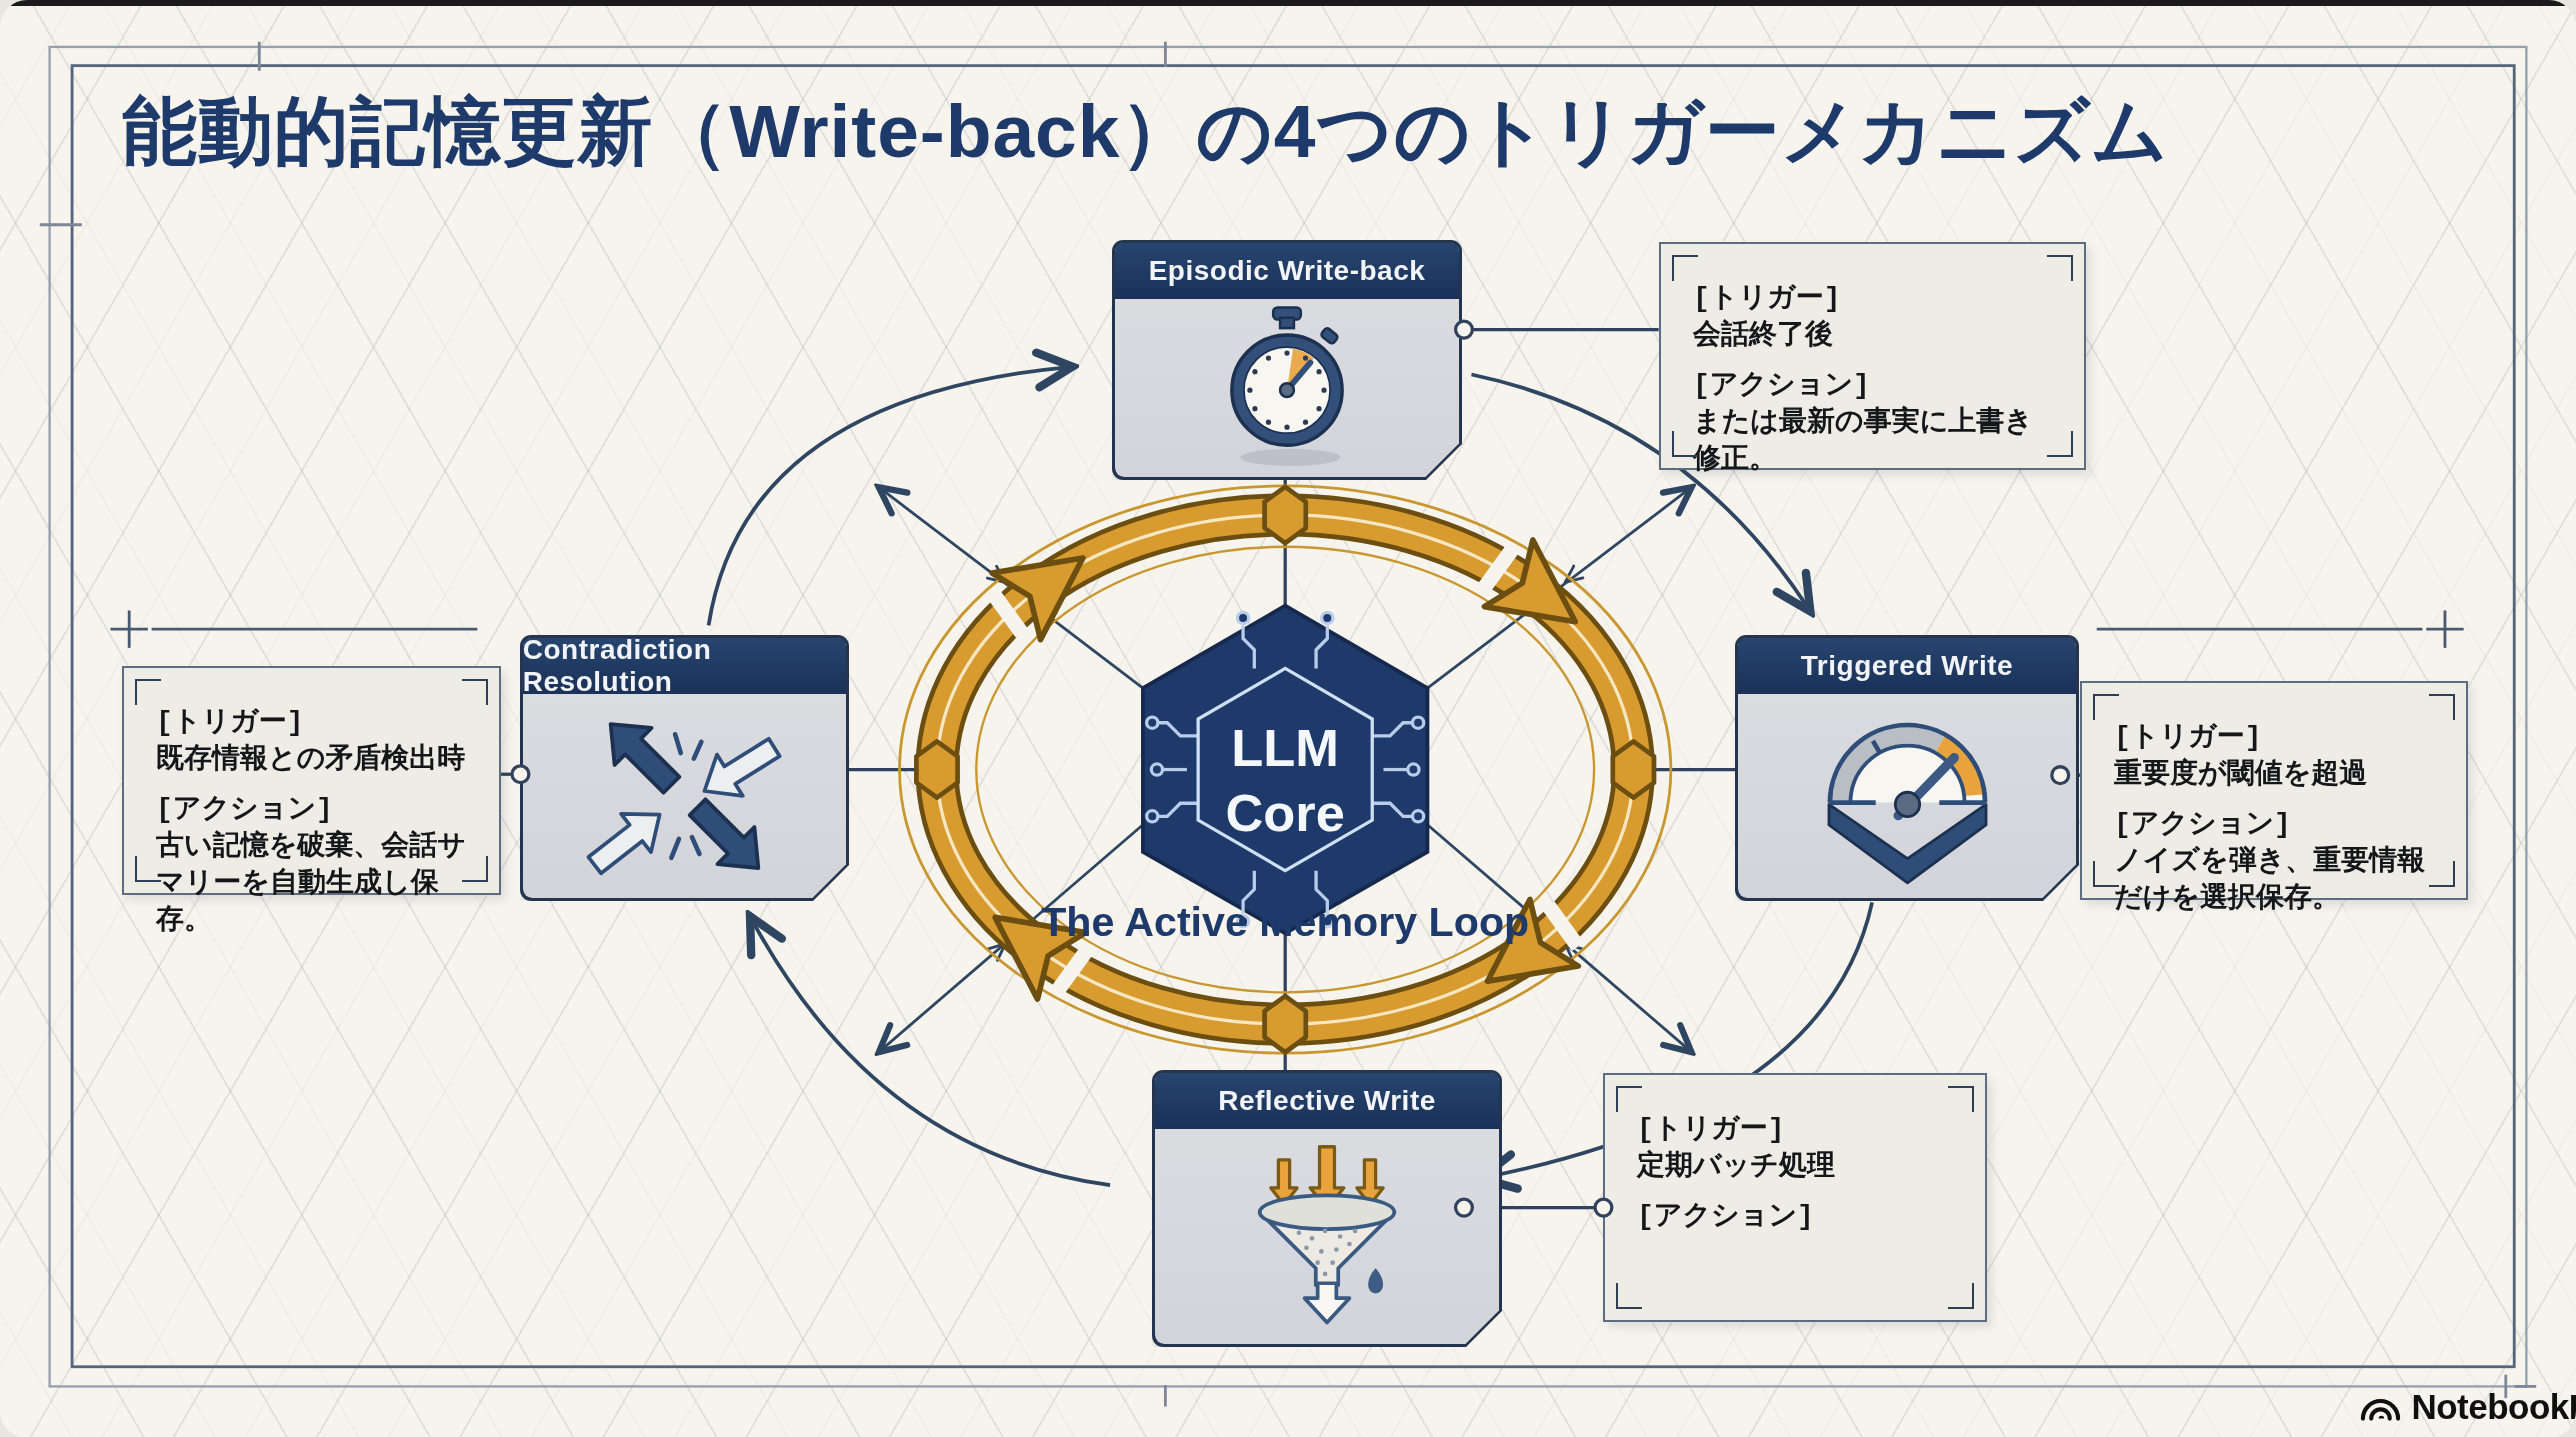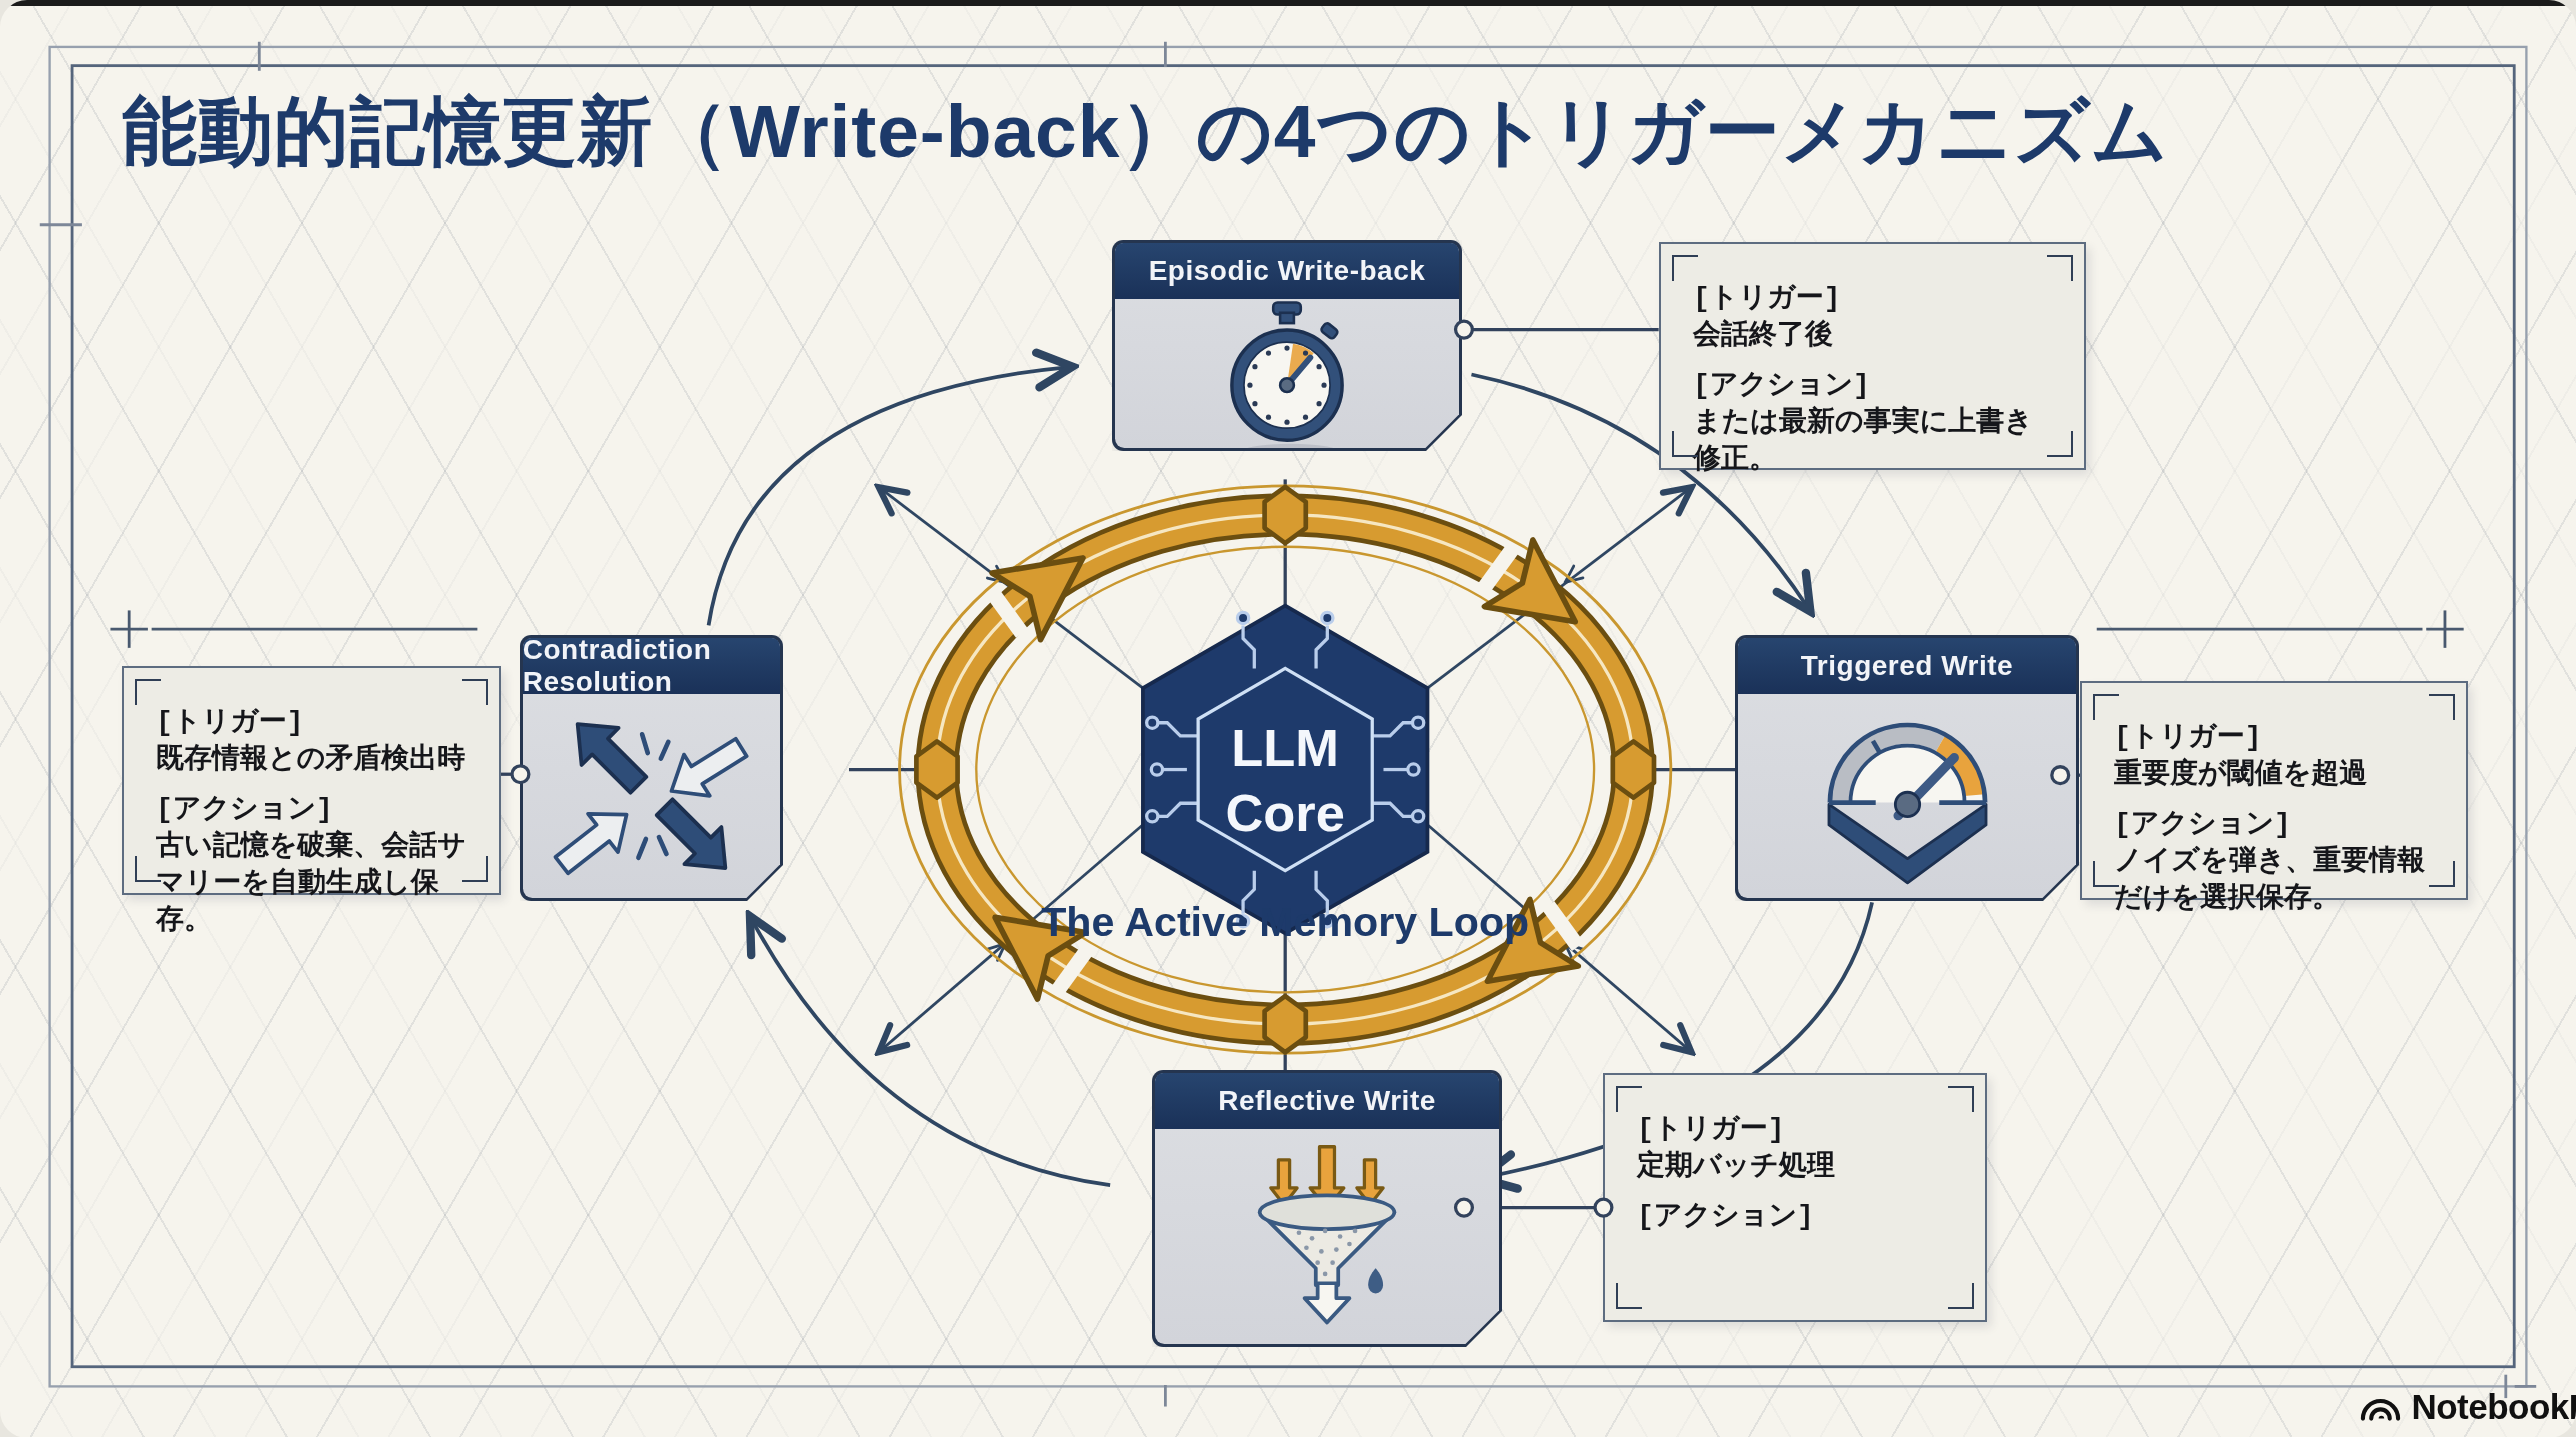--- a/index.html
+++ b/index.html
@@ -22,22 +22,22 @@
     clip-path:polygon(0 0,100% 0,100% calc(100% - 36px),calc(100% - 36px) 100%,0 100%);
     box-shadow:5.6px 7.5px 13px rgba(40,50,70,.18);}
   .node .inner{position:absolute;inset:2.8px;background:linear-gradient(180deg,#dcdee2,#d2d4da);
     border-radius:9.4px 9.4px 0 9.4px;
     clip-path:polygon(0 0,100% 0,100% calc(100% - 34px),calc(100% - 34px) 100%,0 100%);
     display:flex;flex-direction:column;}
   .node .hdr{height:56px;flex:0 0 56px;background:linear-gradient(180deg,#27456f,#1a3158);
     border-radius:8.4px 8.4px 0 0;display:flex;align-items:center;justify-content:center;
     color:#f2f4f8;font-size:28px;font-weight:700;letter-spacing:0.5px;}
   .node .body{flex:1;display:flex;align-items:center;justify-content:center;}
-  #node-episodic{left:1112px;top:240px;width:350px;height:211px;}
-  #node-contradiction{left:520px;top:635px;width:263px;height:266px;}
+  #node-episodic{left:1112px;top:240px;width:350px;height:240px;}
+  #node-contradiction{left:520px;top:635px;width:329px;height:266px;}
   #node-triggered{left:1735px;top:635px;width:324px;height:266px;padding-left:20px;}
   #node-reflective{left:1152px;top:1070px;width:350px;height:277px;}
   
   .note{position:absolute;background:#edece5;border:2.8px solid #5d6c80;
     box-shadow:4.7px 5.6px 9.4px rgba(40,50,70,.12);padding:24px 28px 17px 32px;box-sizing:border-box;
     color:#15161a;font-size:28px;line-height:1.32;font-weight:600;font-family:Liberation Mono, monospace;}
   .note .sec{font-weight:800;margin-top:13px;}
   .note .sec:first-child{margin-top:0;}
   .note .bk{position:absolute;width:24px;height:24px;border:0 solid #2f3e55;}
   .bk.tl{left:11.2px;top:11.2px;border-left-width:2.8px;border-top-width:2.8px;}

